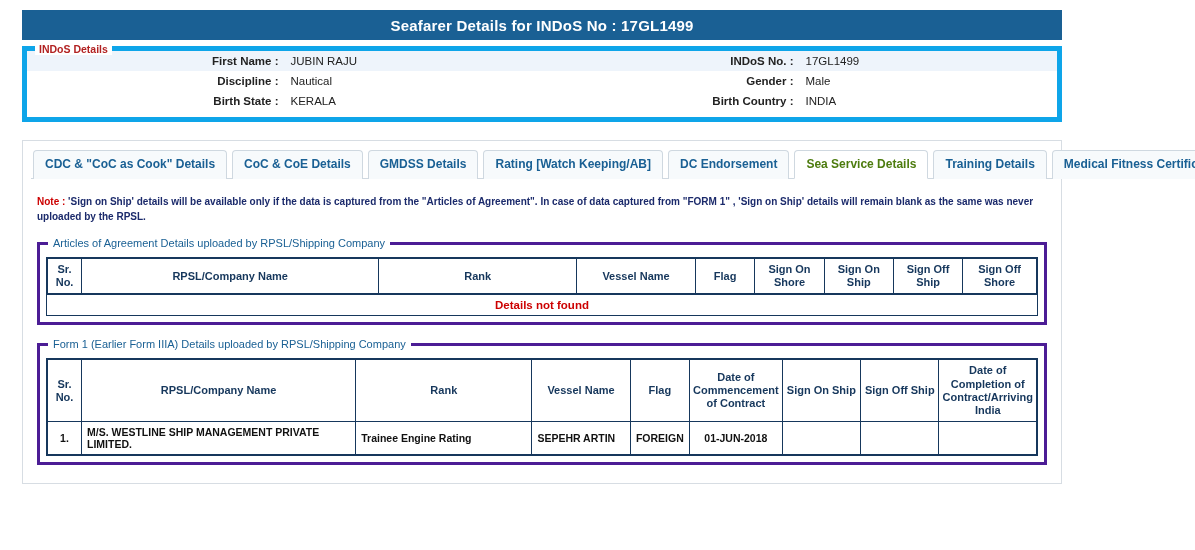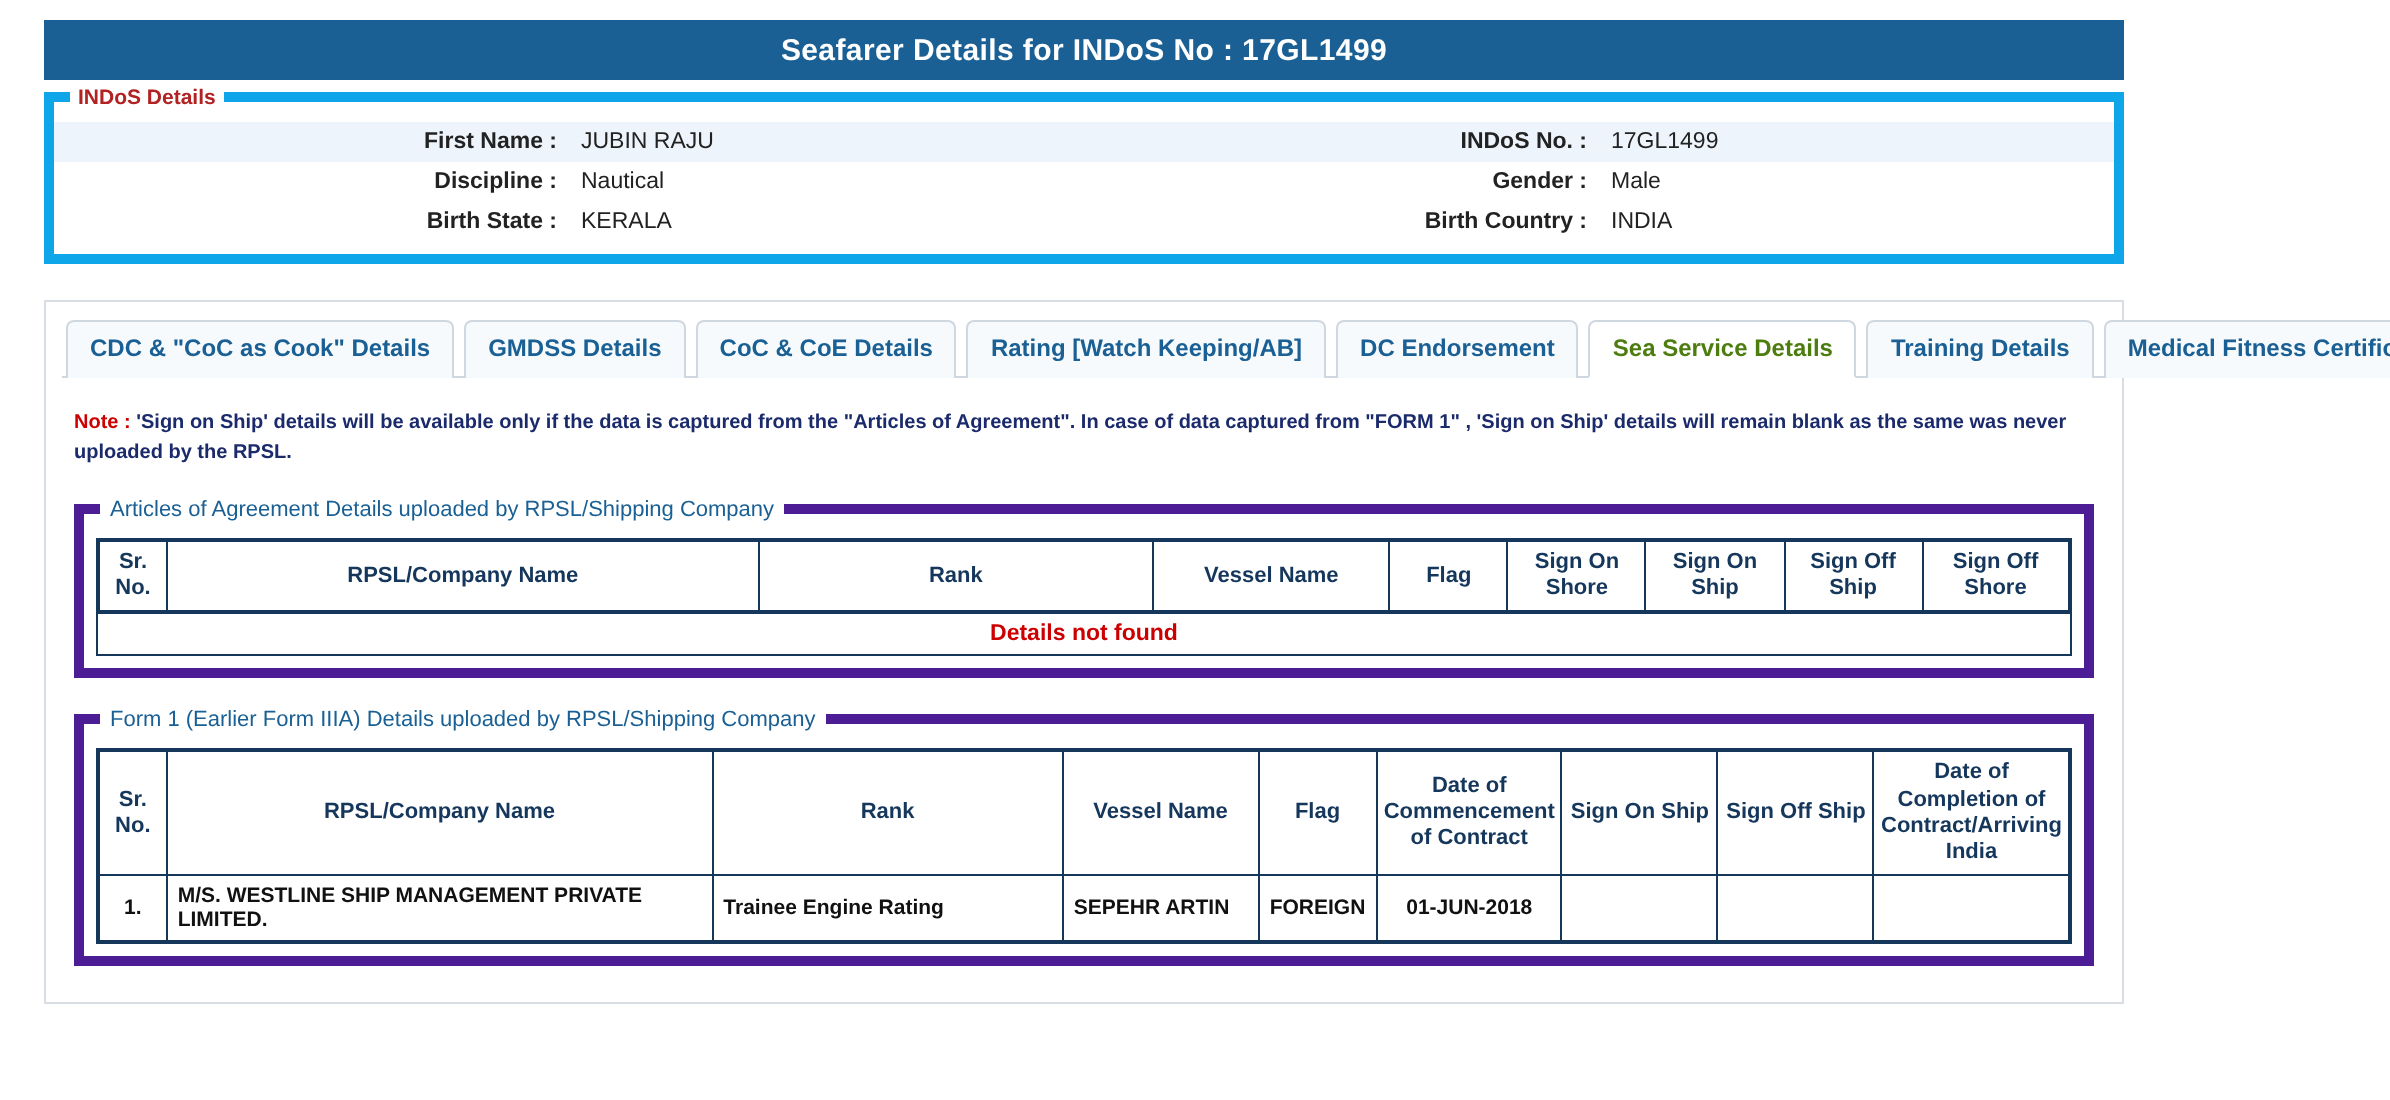--- a/index.html
+++ b/index.html
@@ -47,21 +47,20 @@
     left: 8px;
     background: #ffffff;
     color: #b22222;
     font-size: 10.5px;
     font-weight: bold;
     padding: 0 4px;
   }
   .indos-table {
     width: 100%;
     border-collapse: collapse;
-    margin-top: 10px;
   }
   .indos-table tr.alt td { background: #eef4fb; }
   .indos-table td {
     font-size: 11.5px;
     padding: 4px 6px;
     color: #222;
     vertical-align: middle;
   }
   .lbl {
     text-align: right;
@@ -119,21 +118,21 @@
     font-size: 10px;
     font-weight: bold;
     color: #1b2a6b;
     line-height: 1.45;
   }
   .note .note-word { color: #cc0000; }
 
   
   .section {
     margin: 18px 6px 0 6px;
-    border: 5px solid #4c1d95;
+    border: 3px solid #4c1d95;
     position: relative;
     padding: 12px 6px 6px 6px;
   }
   .section-legend {
     position: absolute;
     top: -8px;
     left: 8px;
     background: #ffffff;
     color: #1a6094;
     font-size: 11px;
@@ -204,22 +203,22 @@
           <td class="val">INDIA</td>
         </tr>
       </tbody>
     </table>
   </div>
 
   <div class="tab-panel">
 
     <div class="tabs">
       <div class="tab">CDC &amp; "CoC as Cook" Details</div>
+      <div class="tab">CoC &amp; CoE Details</div>
       <div class="tab">GMDSS Details</div>
-      <div class="tab">CoC &amp; CoE Details</div>
       <div class="tab">Rating [Watch Keeping/AB]</div>
       <div class="tab">DC Endorsement</div>
       <div class="tab active">Sea Service Details</div>
       <div class="tab">Training Details</div>
       <div class="tab">Medical Fitness Certificate</div>
     </div>
 
     <div class="note">
       <span class="note-word">Note :</span><span> 'Sign on Ship' details will be available only if the data is captured from the "Articles of Agreement". In case of data captured from "FORM 1" , 'Sign on Ship' details will remain blank as the same was never uploaded by the RPSL.</span>
     </div>

